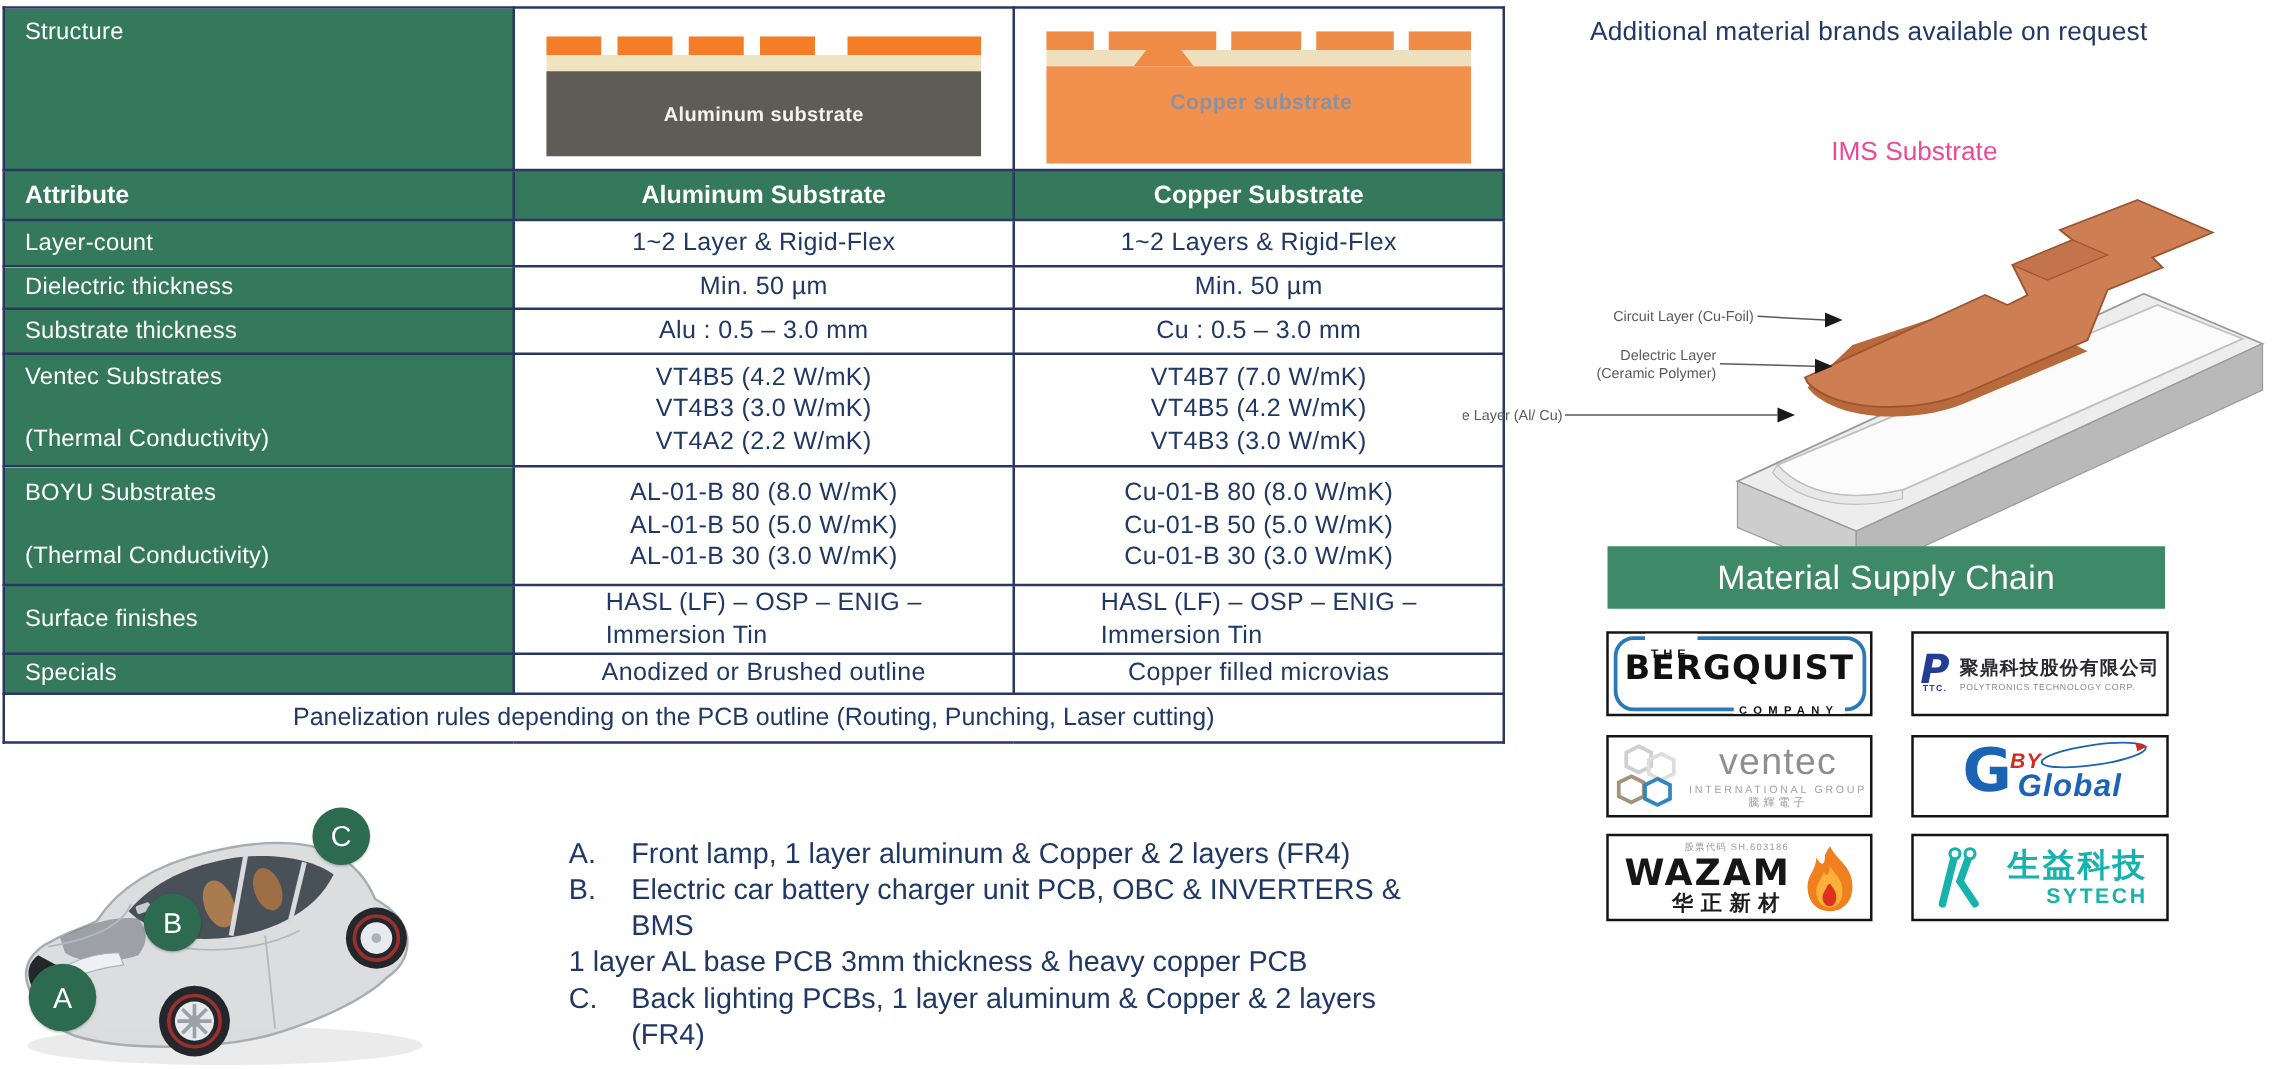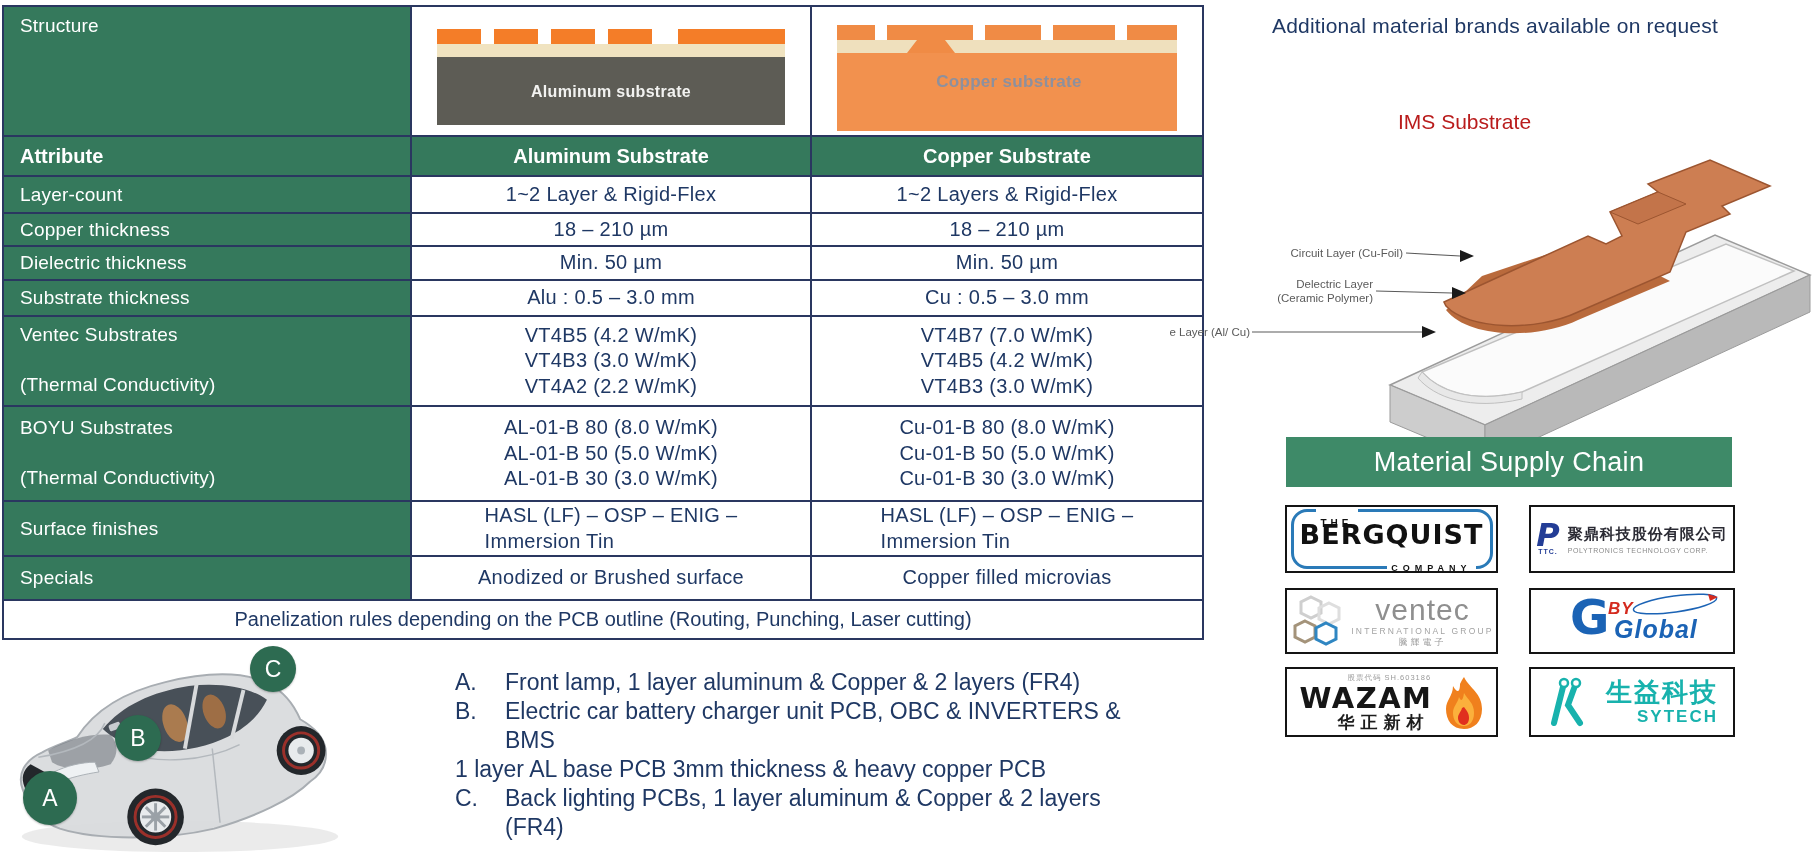--- a/index.html
+++ b/index.html
@@ -18,22 +18,22 @@
   .mline{display:inline-block;text-align:left;}
   .footer-cell{color:#1f3864;font-size:20px;text-align:center;background:#fff;}
 
   
   .struct{position:relative;margin:14px auto 0 auto;}
   .struct svg{display:block;}
 
   
   .note-text{position:absolute;left:1230px;top:14px;width:530px;text-align:center;
              color:#1f3864;font-size:21px;letter-spacing:.2px;}
-  .ims-title{position:absolute;left:1398px;top:110px;width:200px;text-align:left;
-             color:#b91c1c;font-size:21px;}
+  .ims-title{position:absolute;left:1398px;top:110px;width:200px;text-align:right;
+             color:#ec4899;font-size:21px;}
   #ims-diagram{position:absolute;left:1170px;top:140px;}
 
   .banner{position:absolute;left:1286px;top:437px;width:446px;height:50px;background:#3e8a68;
           display:flex;align-items:center;justify-content:center;color:#fff;font-size:27px;letter-spacing:.3px;}
 
   .logo-box{position:absolute;background:#fff;border:2px solid #141414;box-sizing:border-box;
             display:flex;align-items:center;justify-content:center;overflow:hidden;}
   
   .bq-frame{position:relative;width:196px;height:54px;border:3px solid #2a7ab8;border-radius:16px;}
   .bq-the{position:absolute;top:-6px;left:22px;background:#fff;padding:12px 5px;font-size:10px;font-weight:700;letter-spacing:4px;color:#111;}
@@ -138,25 +138,20 @@
       <td class="cell-head">Aluminum Substrate</td>
       <td class="cell-head">Copper Substrate</td>
     </tr>
 
     <tr style="height:37px">
       <td class="cell-label">Layer-count</td>
       <td class="cell-val">1~2 Layer &amp; Rigid-Flex</td>
       <td class="cell-val">1~2  Layers &amp; Rigid-Flex</td>
     </tr>
 
-    <tr style="height:33px">
-      <td class="cell-label">Copper thickness</td>
-      <td class="cell-val">18 – 210 µm</td>
-      <td class="cell-val">18 – 210 µm</td>
-    </tr>
 
     <tr style="height:34px">
       <td class="cell-label">Dielectric thickness</td>
       <td class="cell-val">Min. 50 µm</td>
       <td class="cell-val">Min. 50 µm</td>
     </tr>
 
     <tr style="height:36px">
       <td class="cell-label">Substrate thickness</td>
       <td class="cell-val">Alu : 0.5 – 3.0 mm</td>
@@ -210,23 +205,23 @@
         </span>
       </td>
       <td class="cell-val">
         <span class="mline">
           <div>HASL (LF) – OSP – ENIG –</div>
           <div>Immersion Tin</div>
         </span>
       </td>
     </tr>
 
-    <tr style="height:44px">
+    <tr style="height:32px">
       <td class="cell-label">Specials</td>
-      <td class="cell-val">Anodized or Brushed surface</td>
+      <td class="cell-val">Anodized or Brushed outline</td>
       <td class="cell-val">Copper filled microvias</td>
     </tr>
 
     <tr style="height:39px">
       <td class="footer-cell" colspan="3">Panelization rules depending on the PCB outline (Routing, Punching, Laser cutting)</td>
     </tr>
   </tbody>
     </table>
 
   <div class="note-text">Additional material brands available on request</div>

